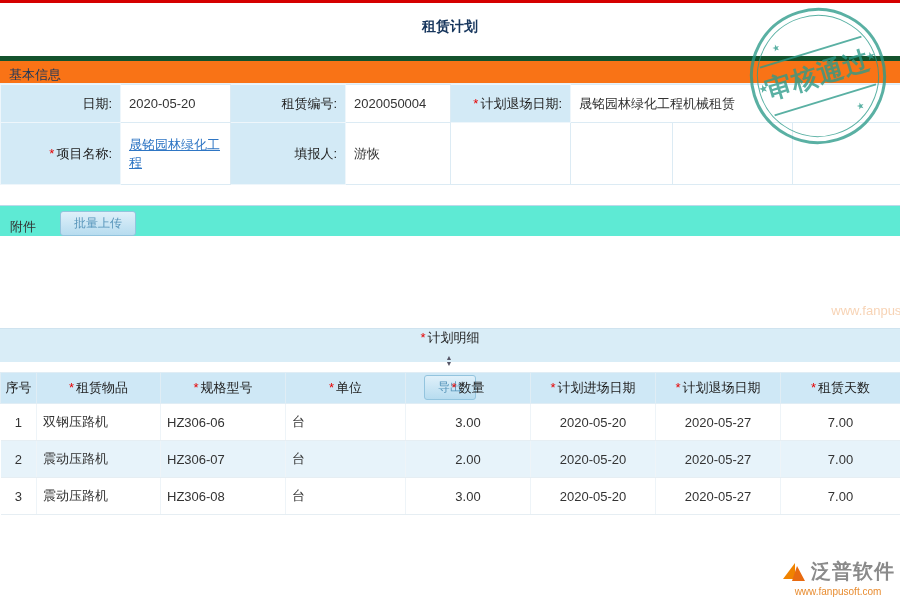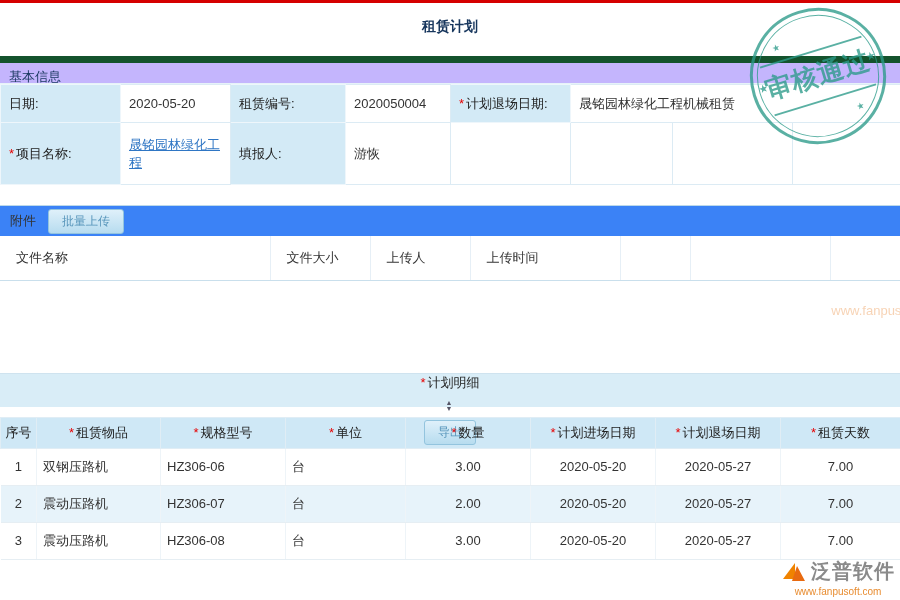--- a/index.html
+++ b/index.html
@@ -8,37 +8,37 @@
     width:900px; height:600px; position:relative; overflow:hidden;
     background:#fff; color:#333;
     font-family:"Liberation Sans","DejaVu Sans",sans-serif; font-size:13px;
   }
   .top-line { height:3px; background:#d50000; }
   .title {
     margin:0; padding:15px 0 20px; text-align:center;
     font-size:14px; font-weight:bold; color:#17365d;
   }
   .section-bar {
-    background:#c4b5fd; border-top:7px solid #14532d; border-bottom:1px solid #e6f2f9;
+    background:#f97316; border-top:5px solid #14532d; border-bottom:1px solid #e6f2f9;
     height:28px; line-height:28px; padding:0 9px; color:#17365d;
   }
   
   table { border-collapse:collapse; width:900px; table-layout:fixed; }
   .form-table td { padding:4px 8px; border:1px solid #dcebf4; }
-  .form-table td.lbl { background:#d3eaf6; color:#222; border-color:#eef6fb; }
+  .form-table td.lbl { background:#d3eaf6; text-align:right; color:#222; border-color:#eef6fb; }
   .form-table td.val { background:#fff; }
   .form-table tr.r1 { height:38px; }
   .form-table tr.r2 { height:62px; }
   .form-table tr.r3 { height:36px; }
   .req { color:#e60000; margin-right:2px; }
   a.link { color:#2f76c4; text-decoration:underline; cursor:pointer; }
   
   .attach-bar {
-    margin-top:20px; background:#3b82f6; border-top:1px solid #bcd9ea;
-    height:31px; display:flex; align-items:center; gap:12px; padding:0 10px;
+    margin-top:20px; background:#5eead4; border-top:1px solid #bcd9ea;
+    height:31px; display:flex; align-items:flex-end; gap:24px; padding:0 10px;
   }
   .btn {
     background:linear-gradient(#dff0fa,#b7dcef); border:1px solid #93c4de;
     color:#5795ba; border-radius:3px; padding:3px 13px; font-size:12px;
     font-family:inherit; cursor:pointer;
   }
   .attach-table th {
     font-weight:normal; text-align:left; color:#333; padding:13px 16px;
     border-bottom:1px solid #c9dfec; border-right:1px solid #e6eff6;
   }
@@ -139,29 +139,20 @@
   <colgroup>
     <col style="width:270px">
       <col style="width:100px">
       <col style="width:100px">
       <col style="width:150px">
     <col style="width:70px">
       <col style="width:140px">
       <col style="width:70px">
   </colgroup>
   <tbody>
-      <tr>
-    <th>文件名称</th>
-    <th>文件大小</th>
-    <th>上传人</th>
-    <th>上传时间</th>
-    <th></th>
-    <th></th>
-    <th></th>
-  </tr>
   <tr>
         <td class="empty" colspan="7"></td>
       </tr>
 </tbody>
   </table>
 
 <div class="detail-bar">
   <span>
     <span class="req">*</span><span>计划明细</span>
   </span>

